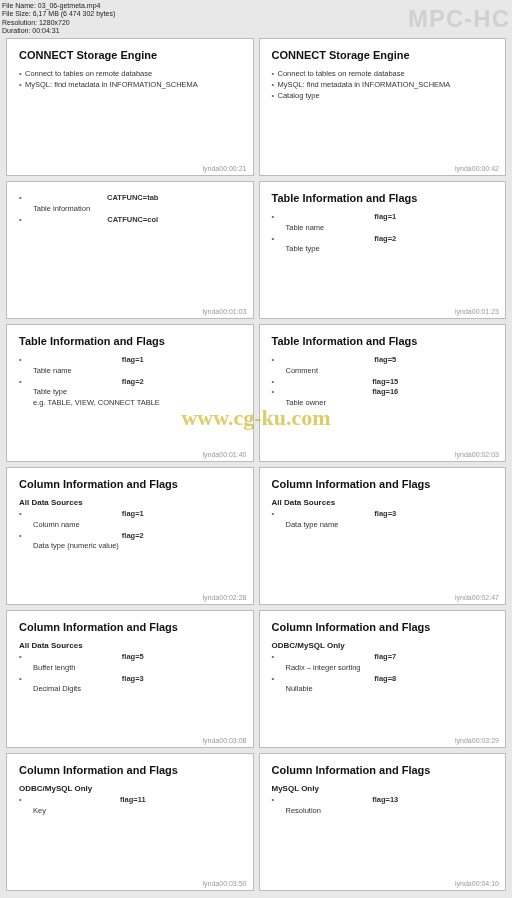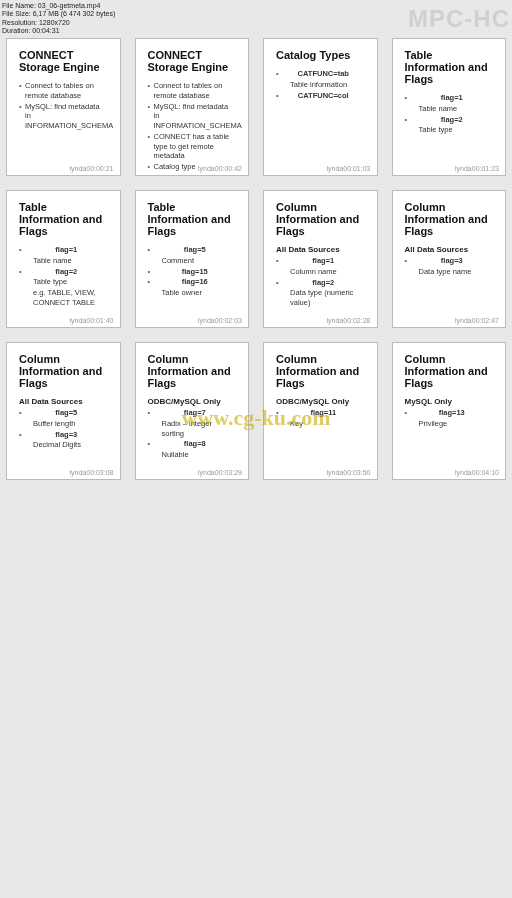--- a/index.html
+++ b/index.html
@@ -30,23 +30,23 @@
       font-weight: bold;
       color: #d0d0d0;
       letter-spacing: 1px;
     }
     .grid {
       position: absolute;
       top: 38px;
       left: 6px;
       right: 6px;
       display: grid;
-      grid-template-columns: 1fr 1fr 1fr 1fr;
+      grid-template-columns: 1fr 1fr;
       grid-auto-rows: 138px;
-      gap: 14px;
+      gap: 5px;
     }
     .slide {
       background: #fff;
       border: 1px solid #bbb;
       padding: 10px 12px 6px 12px;
       position: relative;
       overflow: hidden;
     }
     .slide-title {
       font-size: 11px;
@@ -122,27 +122,25 @@
         <li>Connect to tables on remote database</li>
         <li>MySQL: find metadata in INFORMATION_SCHEMA</li>
       </ul>
       <div class="footer">lynda00:00:21</div>
     </div>
     <div class="slide">
       <div class="slide-title">CONNECT Storage Engine</div>
       <ul class="bullets">
         <li>Connect to tables on remote database</li>
         <li>MySQL: find metadata in INFORMATION_SCHEMA</li>
-        <li>CONNECT has a table type to get remote metadata</li>
         <li>Catalog type</li>
       </ul>
       <div class="footer">lynda00:00:42</div>
     </div>
     <div class="slide">
-      <div class="slide-title">Catalog Types</div>
       <ul class="bullets">
         <li class="bold">CATFUNC=tab</li>
         <li class="sub">Table information</li>
         <li class="bold">CATFUNC=col</li>
       </ul>
       <div class="footer">lynda00:01:03</div>
     </div>
     <div class="slide">
       <div class="slide-title">Table Information and Flags</div>
       <ul class="bullets">
@@ -224,19 +222,19 @@
         <li class="bold">flag=11</li>
         <li class="sub">Key</li>
       </ul>
       <div class="footer">lynda00:03:50</div>
     </div>
     <div class="slide">
       <div class="slide-title">Column Information and Flags</div>
       <div class="slide-subtitle">MySQL Only</div>
       <ul class="bullets">
         <li class="bold">flag=13</li>
-        <li class="sub">Privilege</li>
+        <li class="sub">Resolution</li>
       </ul>
       <div class="footer">lynda00:04:10</div>
     </div>
   </div>
 
 <div class="watermark">www.cg-ku.com</div>
 
 </body></html>

